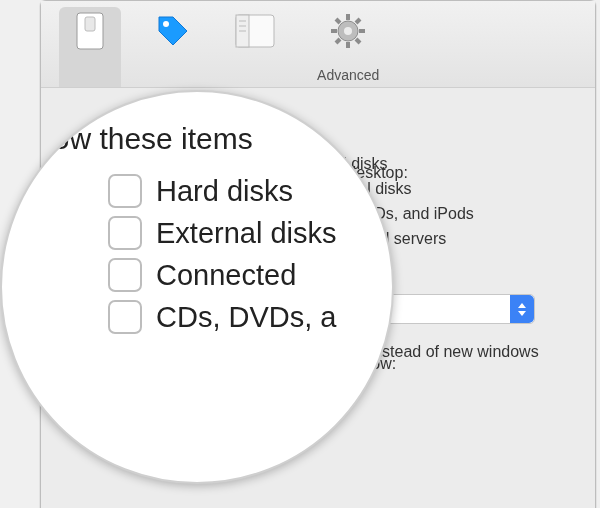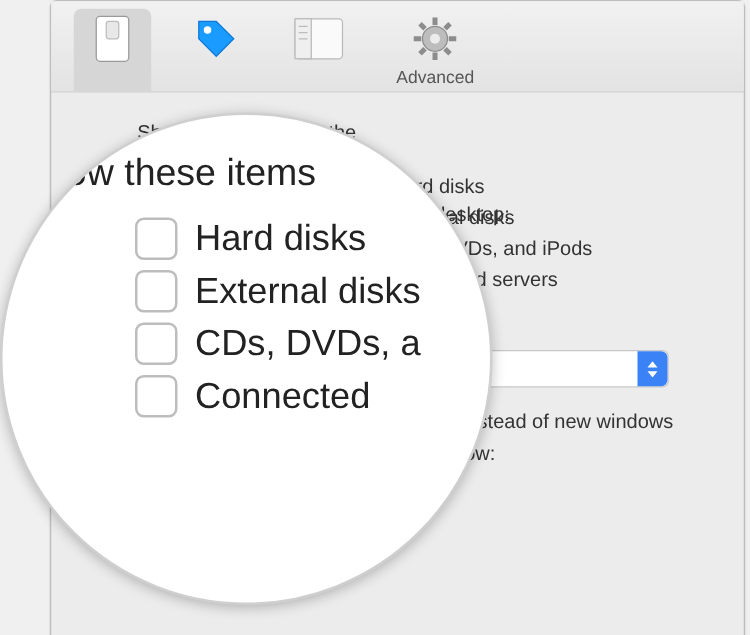--- a/index.html
+++ b/index.html
@@ -4,21 +4,21 @@
 <style>
   html,body{margin:0;padding:0;font-family:-apple-system,"Helvetica Neue",Arial,sans-serif;background:#f0f0f0;width:600px;height:508px;overflow:hidden}
   .window{position:absolute;left:40px;top:0;width:554px;height:508px;background:#ececec;border:1px solid #bdbdbd;border-radius:6px 6px 0 0;box-shadow:0 0 0 1px rgba(0,0,0,.05)}
   .titlebar{height:28px;display:flex;align-items:center;justify-content:center;position:relative;border-bottom:1px solid #d0d0d0;background:linear-gradient(#f7f7f7,#e7e7e7)}
   .traffic{position:absolute;left:10px;top:8px;display:flex;gap:8px}
   .dot{width:12px;height:12px;border-radius:50%}
   .dot.red{background:#ff5f57;border:1px solid #e24b41}
   .dot.grey{background:#d8d8d8;border:1px solid #bfbfbf}
   .title{font-size:15px;color:#4a4a4a}
   .toolbar{display:flex;gap:26px;padding:6px 18px 0 18px;border-bottom:1px solid #cfcfcf;background:linear-gradient(#f1f1f1,#e3e3e3)}
-  .tab{display:flex;flex-direction:column;align-items:center;gap:2px;padding:4px 6px;font-size:14px;color:#555}
+  .tab{display:flex;flex-direction:column;align-items:center;gap:16px;padding:4px 6px;font-size:14px;color:#555}
   .tab.active{background:#d6d6d6;border-radius:6px 6px 0 0}
   .tabicon{width:40px;height:40px;display:flex;align-items:center;justify-content:center}
   .content{padding:18px 24px 14px 24px;font-size:16px;color:#333}
   .row{display:flex;align-items:center;gap:8px;margin:6px 0}
   .section-label{text-align:right;flex:0 0 220px}
   .sub{margin-left:220px}
   .chk{appearance:none;width:17px;height:17px;border:1px solid #b5b5b5;border-radius:4px;background:#fff;display:inline-block;position:relative}
   .chk.checked{background:#1a84ff;border-color:#1a84ff}
   .chk.checked::after{content:"";position:absolute;left:4px;top:0px;width:5px;height:9px;border:solid #fff;border-width:0 2px 2px 0;transform:rotate(40deg)}
   .select{display:flex;align-items:center;width:350px;height:28px;background:#fff;border:1px solid #c7c7c7;border-radius:5px;margin-left:110px;position:relative;padding-left:8px;gap:8px}
@@ -150,20 +150,20 @@
     <div class="mrow">
         <span class="mchk"></span>
         <span>Hard disks</span>
       </div>
     <div class="mrow">
         <span class="mchk"></span>
         <span>External disks</span>
       </div>
     <div class="mrow">
         <span class="mchk"></span>
-        <span>CDs, DVDs, a</span>
+        <span>Connected</span>
       </div>
     <div class="mrow">
         <span class="mchk"></span>
-        <span>Connected</span>
+        <span>CDs, DVDs, a</span>
       </div>
   </div>
 </div>
 
 </body></html>

